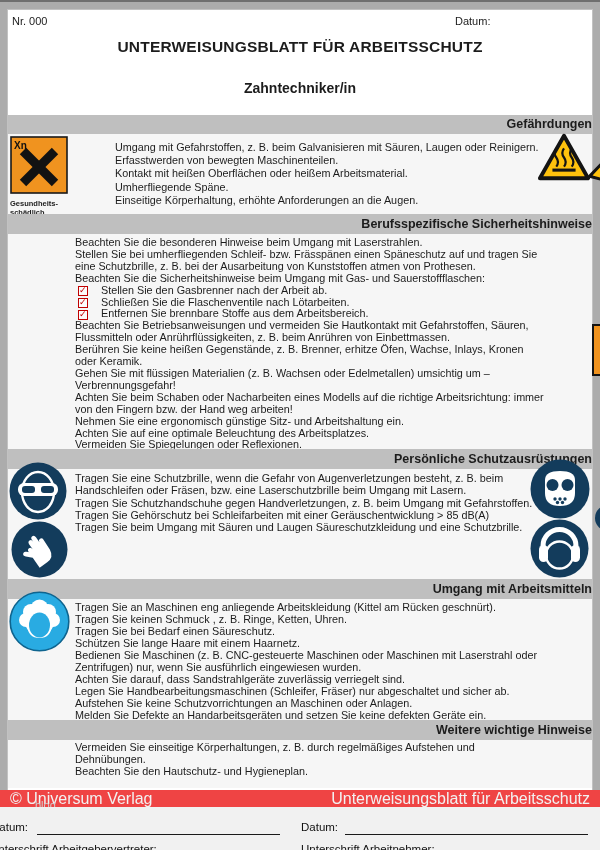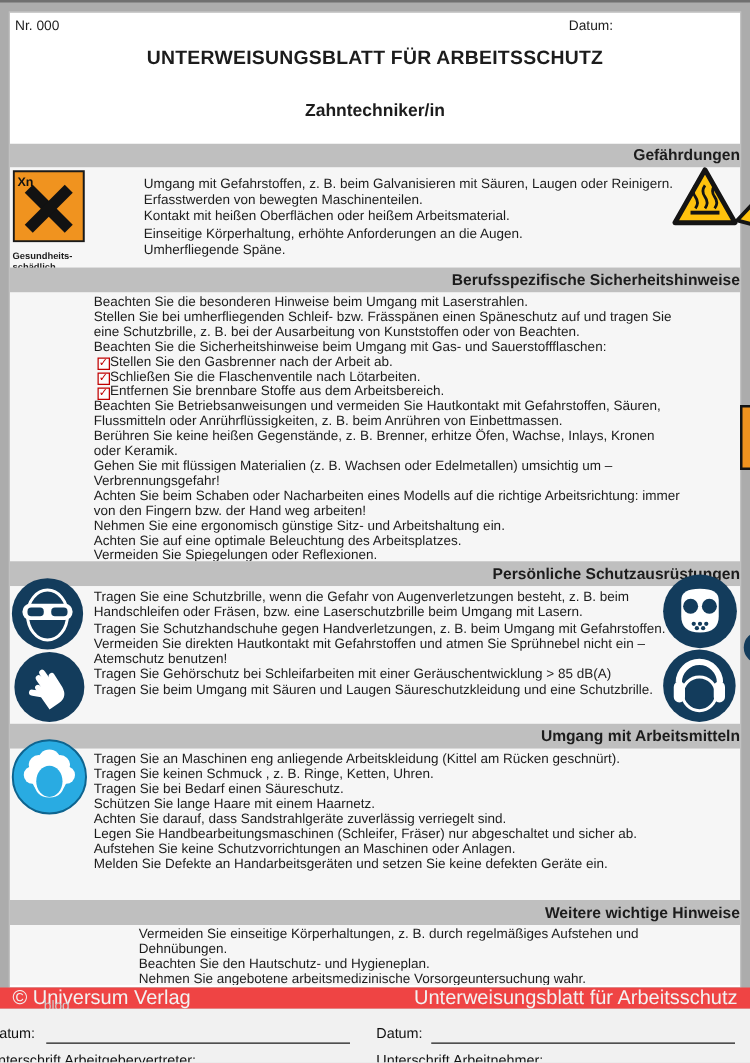--- a/index.html
+++ b/index.html
@@ -21,25 +21,25 @@
   .b4{top:569px;height:20px;line-height:20px}.b5{top:710px;height:20px;line-height:20px}
   
   .box{left:0;width:584px;background:#F6F6F6;overflow:hidden;}
   .x1{top:124px;height:80px}.x2{top:224px;height:215px}.x3{top:459px;height:110px}
   .x4{top:589px;height:121px}.x5{top:730px;height:48px}
   .txt{position:absolute;font-size:10.8px;}
   .t1{left:67px;top:7px;width:460px;line-height:13.2px;margin-left:40px;}
   .t2{left:67px;top:3px;width:472px;line-height:11.9px;}
   .t3{left:67px;top:3px;width:458px;line-height:12.3px;}
   .t4{left:67px;top:2px;width:476px;line-height:12.0px;}
-  .t5{left:67px;top:2px;width:462px;line-height:11.9px;margin-left:36px;}
+  .t5{left:67px;top:2px;width:462px;line-height:11.9px;}
   .cbrow{display:flex;}
   .cb{flex:0 0 auto;width:8px;height:8px;border:1px solid #C00000;margin:1.5px 0 0 3px;background:#FCFCFC;}
   .cb::before{content:"✓";display:block;color:#C00000;font-size:9px;line-height:8px;margin-top:-1px;}
-  .cbrow .ct{}
+  .cbrow .ct{margin-left:13px;}
   
   .xnwrap{left:2px;top:126px;width:58px;text-align:left;}
   .xncap{font-size:7.5px;font-weight:bold;line-height:8.5px;margin-top:2px;}
   
   .ic-hot{left:529px;top:118px;}
   .ic-hot2{left:582px;top:141px;transform:rotate(14deg);}
   .ic-goggles{left:1px;top:452px;}
   .ic-gloves{left:3px;top:511px;}
   .ic-mask{left:522px;top:449px;}
   .ic-ear{left:522px;top:509px;}
@@ -73,22 +73,22 @@
     <div class="abs hdate">Datum:</div>
     <div class="abs title">UNTERWEISUNGSBLATT FÜR ARBEITSSCHUTZ</div>
     <div class="abs subtitle">Zahntechniker/in</div>
 
     <div class="abs bar b1">Gefährdungen</div>
     <div class="abs box x1">
       <div class="txt t1">
           <div class="tline">Umgang mit Gefahrstoffen, z. B. beim Galvanisieren mit Säuren, Laugen oder Reinigern.</div>
           <div class="tline">Erfasstwerden von bewegten Maschinenteilen.</div>
           <div class="tline">Kontakt mit heißen Oberflächen oder heißem Arbeitsmaterial.</div>
+          <div class="tline">Umherfliegende Späne.</div>
           <div class="tline">Einseitige Körperhaltung, erhöhte Anforderungen an die Augen.</div>
-          <div class="tline">Umherfliegende Späne.</div>
         </div>
     </div>
     <div class="abs xnwrap">
       <svg width="58" height="58" viewBox="0 0 58 58">
         <rect x="1" y="1" width="56" height="56" fill="#F0931F" stroke="#1A1A1A" stroke-width="1.6"></rect>
         <text x="4" y="13" font-size="10" font-weight="bold" fill="#111" font-family="Liberation Sans, sans-serif">Xn</text>
         <g stroke="#121212" stroke-width="9">
           <line x1="13" y1="15" x2="45" y2="47"></line>
           <line x1="45" y1="15" x2="13" y2="47"></line>
         </g>
@@ -111,21 +111,21 @@
       <svg width="34" height="32" viewBox="0 0 56 52">
         <path d="M28 4 L53 48 L3 48 Z" fill="#FFC20D" stroke="#141414" stroke-width="5" stroke-linejoin="round"></path>
       </svg>
     </div>
 
     <div class="abs bar b2">Berufsspezifische Sicherheitshinweise</div>
     <div class="abs box x2">
       <div class="txt t2">
         <div>
             <div class="tline">Beachten Sie die besonderen Hinweise beim Umgang mit Laserstrahlen.</div>
-            <div class="tline">Stellen Sie bei umherfliegenden Schleif- bzw. Frässpänen einen Späneschutz auf und tragen Sie eine Schutzbrille, z. B. bei der Ausarbeitung von Kunststoffen oder von Beachten.</div>
+            <div class="tline">Stellen Sie bei umherfliegenden Schleif- bzw. Frässpänen einen Späneschutz auf und tragen Sie eine Schutzbrille, z. B. bei der Ausarbeitung von Kunststoffen atmen von Prothesen.</div>
             <div class="tline">Beachten Sie die Sicherheitshinweise beim Umgang mit Gas- und Sauerstoffflaschen:</div>
           </div>
         <div>
             <div class="cbrow">
             <span class="cb"></span>
             <span class="ct">Stellen Sie den Gasbrenner nach der Arbeit ab.</span>
           </div>
             <div class="cbrow">
             <span class="cb"></span>
             <span class="ct">Schließen Sie die Flaschenventile nach Lötarbeiten.</span>
@@ -146,21 +146,20 @@
           </div>
       </div>
     </div>
     <div class="abs orange-clip"></div>
 
     <div class="abs bar b3">Persönliche Schutzausrüstungen</div>
     <div class="abs box x3">
       <div class="txt t3">
           <div class="tline">Tragen Sie eine Schutzbrille, wenn die Gefahr von Augenverletzungen besteht, z. B. beim Handschleifen oder Fräsen, bzw. eine Laserschutzbrille beim Umgang mit Lasern.</div>
           <div class="tline">Tragen Sie Schutzhandschuhe gegen Handverletzungen, z. B. beim Umgang mit Gefahrstoffen.</div>
-          <div class="tline">Vermeiden Sie direkten Hautkontakt mit Gefahrstoffen und atmen Sie Sprühnebel nicht ein – Atemschutz benutzen!</div>
           <div class="tline">Tragen Sie Gehörschutz bei Schleifarbeiten mit einer Geräuschentwicklung &gt; 85 dB(A)</div>
           <div class="tline">Tragen Sie beim Umgang mit Säuren und Laugen Säureschutzkleidung und eine Schutzbrille.</div>
         </div>
     </div>
     <div class="abs ic-goggles">
       <svg width="58" height="58" viewBox="0 0 58 58">
         <circle cx="29" cy="29" r="28.5" fill="#133C5C"></circle>
         <ellipse cx="29" cy="30" rx="16" ry="20" fill="none" stroke="#FFF" stroke-width="2.4"></ellipse>
         <rect x="9" y="21" width="40" height="13" rx="6" fill="#FFF"></rect>
         <rect x="13" y="24" width="13" height="7" rx="3" fill="#133C5C"></rect>
@@ -202,20 +201,21 @@
     </div>
     <div class="abs ic-mini"></div>
 
     <div class="abs bar b4">Umgang mit Arbeitsmitteln</div>
     <div class="abs box x4">
       <div class="txt t4">
           <div class="tline">Tragen Sie an Maschinen eng anliegende Arbeitskleidung (Kittel am Rücken geschnürt).</div>
           <div class="tline">Tragen Sie keinen Schmuck , z. B. Ringe, Ketten, Uhren.</div>
           <div class="tline">Tragen Sie bei Bedarf einen Säureschutz.</div>
           <div class="tline">Schützen Sie lange Haare mit einem Haarnetz.</div>
+          <div class="tline">Bedienen Sie Maschinen (z. B. CNC-gesteuerte Maschinen oder Maschinen mit Laserstrahl oder Zentrifugen) nur, wenn Sie ausführlich eingewiesen wurden.</div>
           <div class="tline">Achten Sie darauf, dass Sandstrahlgeräte zuverlässig verriegelt sind.</div>
           <div class="tline">Legen Sie Handbearbeitungsmaschinen (Schleifer, Fräser) nur abgeschaltet und sicher ab.</div>
           <div class="tline">Aufstehen Sie keine Schutzvorrichtungen an Maschinen oder Anlagen.</div>
           <div class="tline">Melden Sie Defekte an Handarbeitsgeräten und setzen Sie keine defekten Geräte ein.</div>
         </div>
     </div>
     <div class="abs ic-hair">
       <svg width="61" height="61" viewBox="0 0 61 61">
         <circle cx="30.5" cy="30.5" r="29.3" fill="#29ABE2" stroke="#0E648F" stroke-width="1.6"></circle>
         <g fill="#FFF">
@@ -229,21 +229,20 @@
         </g>
         <ellipse cx="30.5" cy="34" rx="10.5" ry="12.5" fill="#29ABE2"></ellipse>
       </svg>
     </div>
 
     <div class="abs bar b5">Weitere wichtige Hinweise</div>
     <div class="abs box x5">
       <div class="txt t5">
           <div class="tline">Vermeiden Sie einseitige Körperhaltungen, z. B. durch regelmäßiges Aufstehen und Dehnübungen.</div>
           <div class="tline">Beachten Sie den Hautschutz- und Hygieneplan.</div>
-          <div class="tline">Nehmen Sie angebotene arbeitsmedizinische Vorsorgeuntersuchung wahr.</div>
         </div>
     </div>
 
   </div>
 
   <div class="footer">
     <span class="fl">© Universum Verlag</span>
     <span class="fr">Unterweisungsblatt für Arbeitsschutz</span>
   </div>
   <div class="wmark">blog</div>

